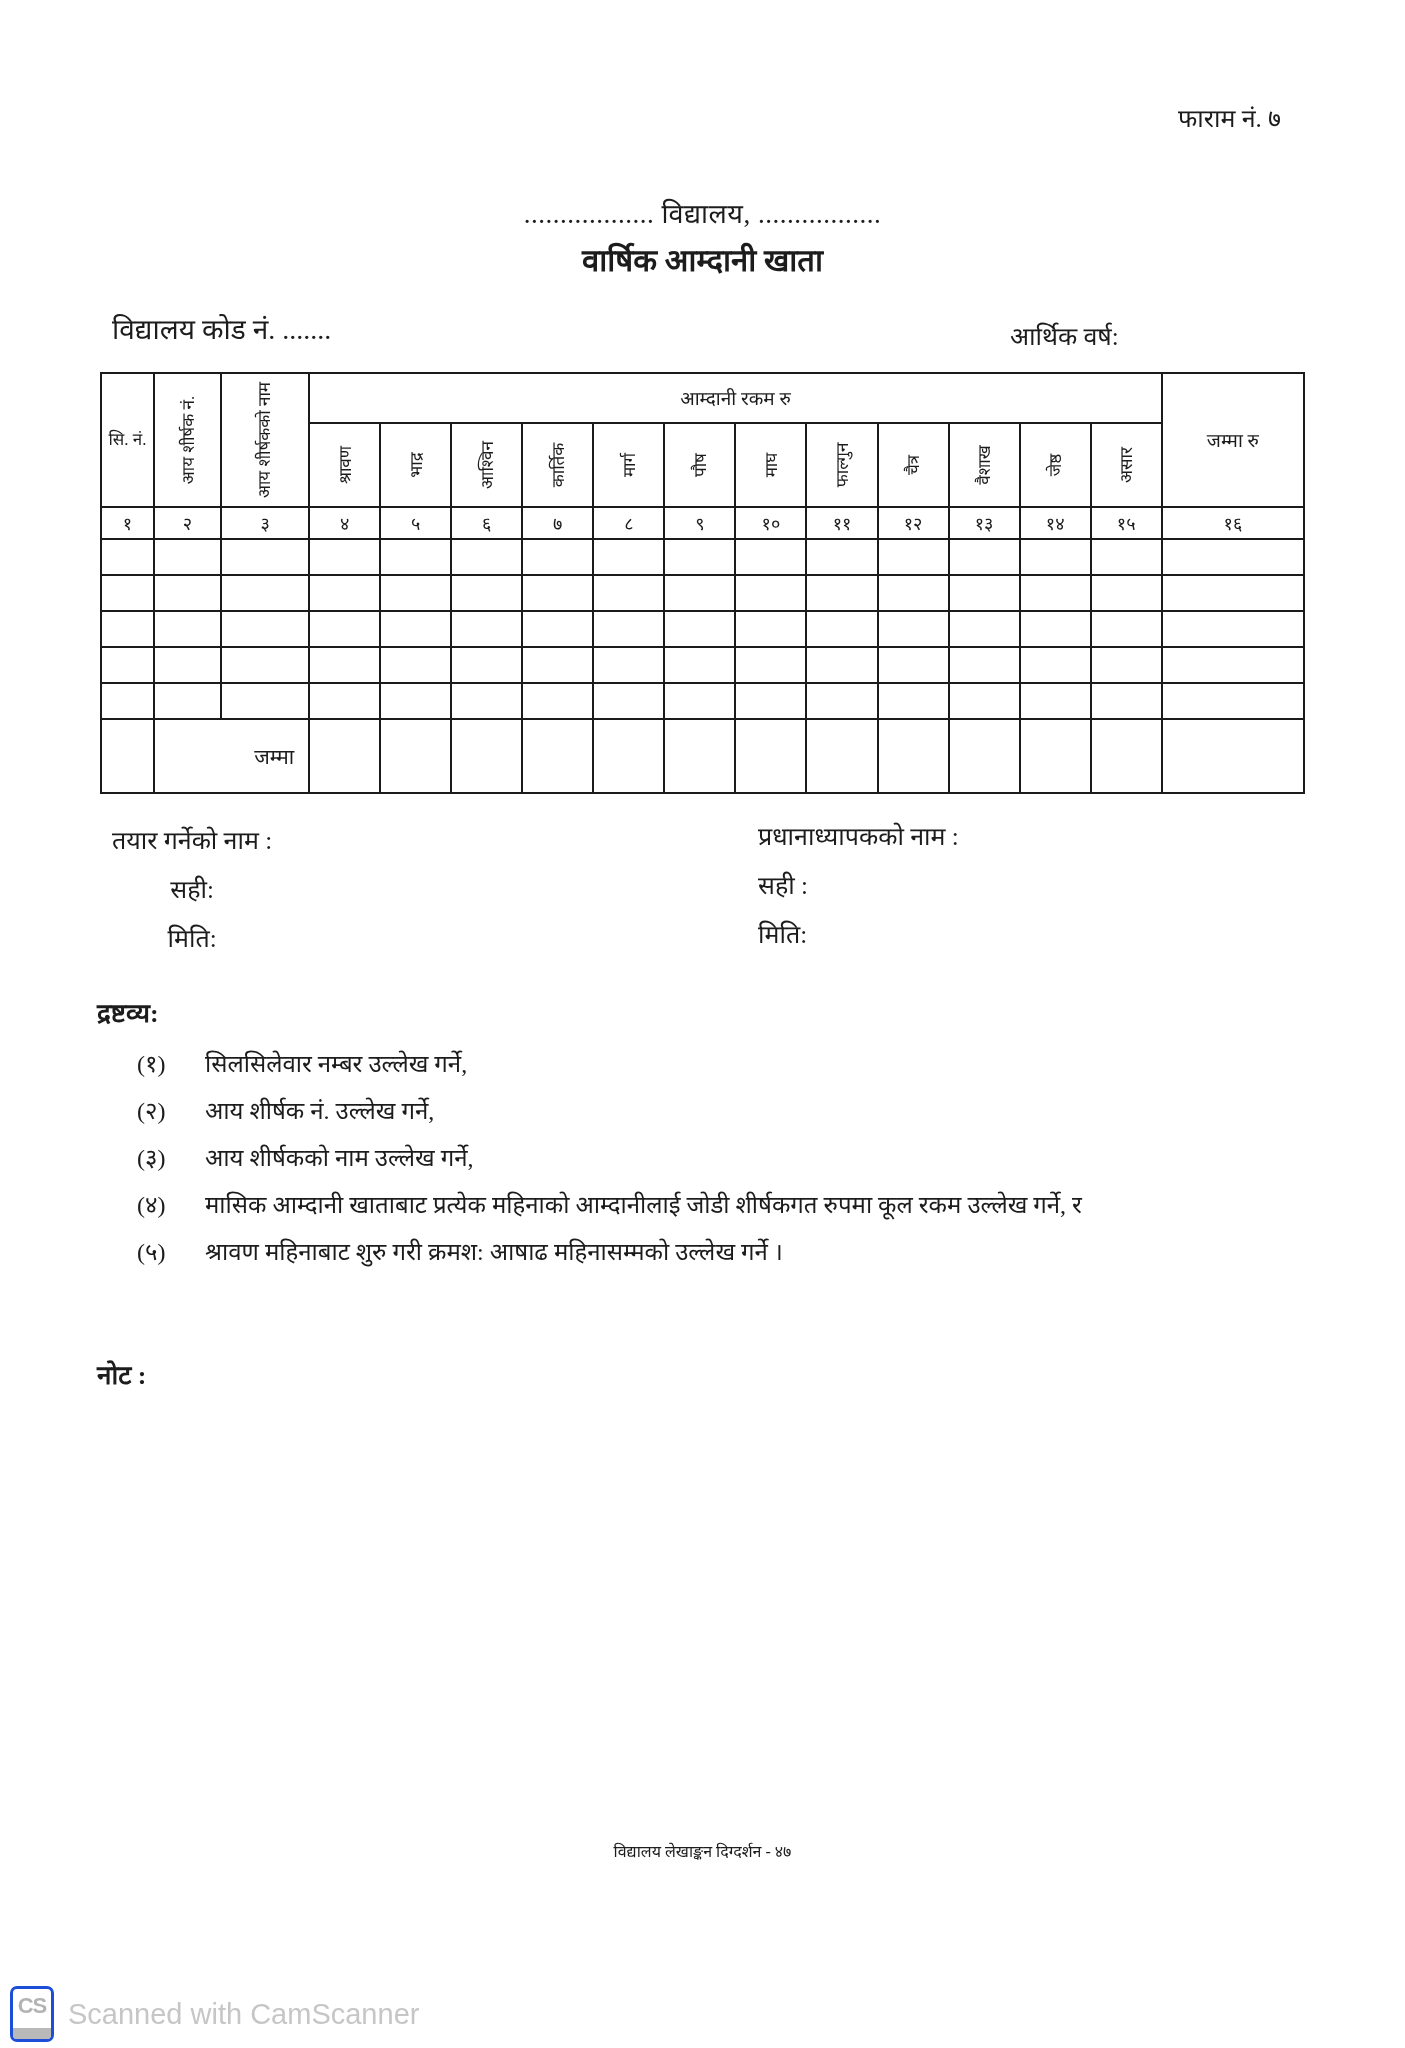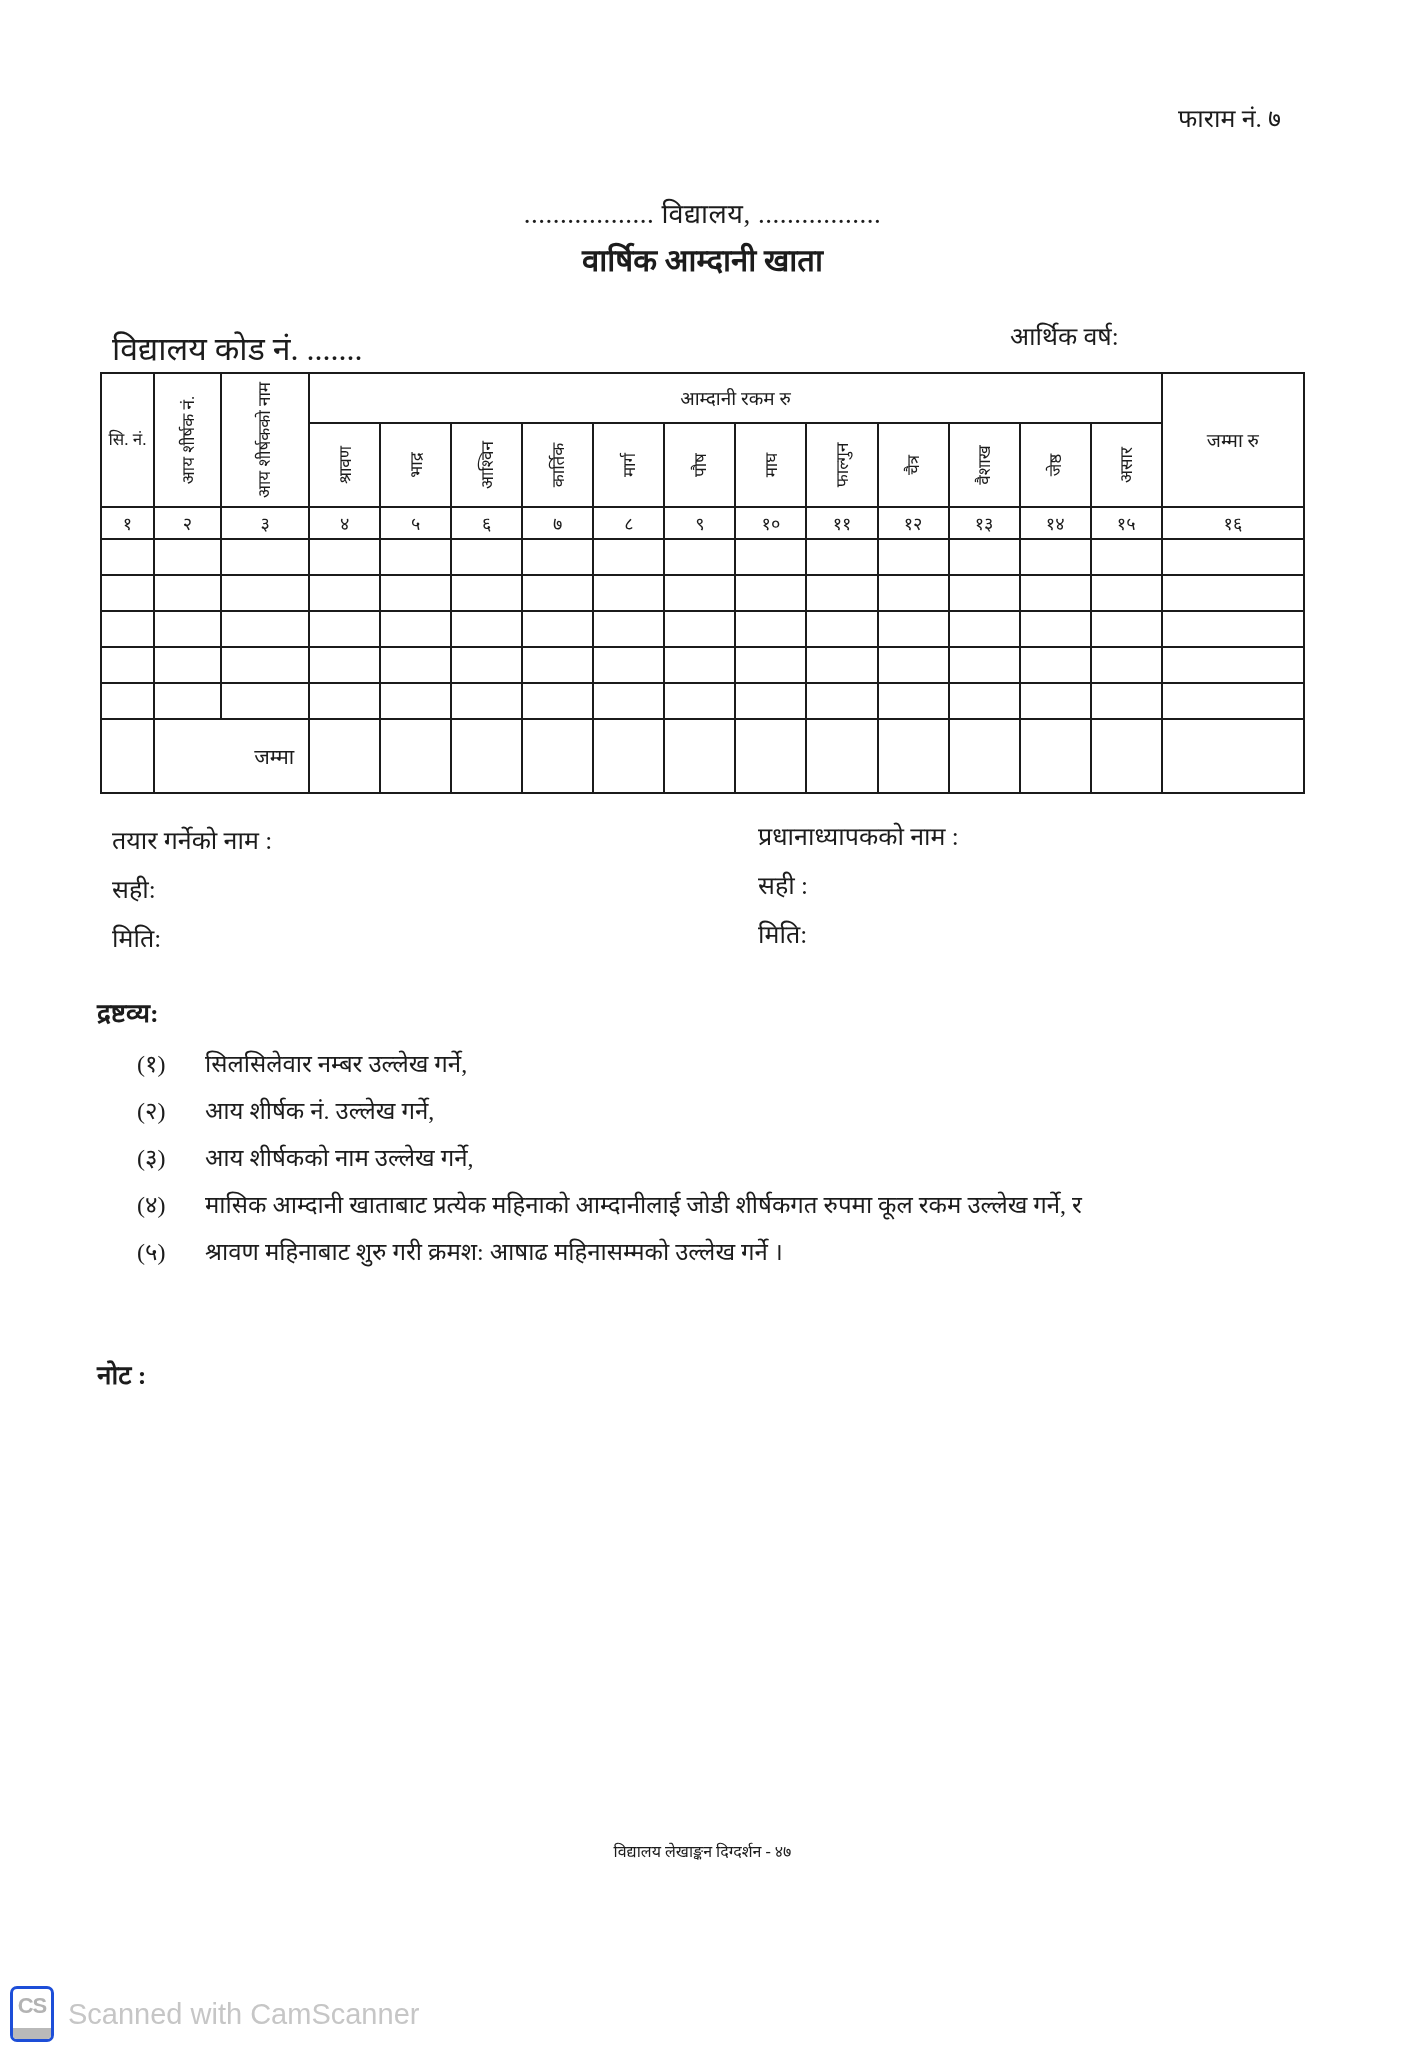--- a/index.html
+++ b/index.html
@@ -4,21 +4,21 @@
 <style>
   html,body { margin:0; padding:0; background:#e8e8e8; }
   .page {
     position:relative; width:1405px; height:2048px; background:#ffffff;
     font-family:"Liberation Serif","DejaVu Serif",serif; color:#1c1c1c;
     overflow:hidden; margin:0 auto;
   }
   .form-no { position:absolute; top:100px; left:1178px; font-size:25px; }
   .school-line { position:absolute; top:194px; left:0; width:100%; text-align:center; font-size:27px; letter-spacing:.5px;font-family:Liberation Serif, serif; }
   .page-title { position:absolute; top:238px; left:0; width:100%; text-align:center; font-size:31px; font-weight:bold; }
-  .code-label { position:absolute; top:326px; left:112px; font-size:32px; }
+  .code-label { position:absolute; top:309px; left:112px; font-size:28px; }
   .fiscal-label { position:absolute; top:318px; left:1010px; font-size:25px; }
 
   table.ftable {
     position:absolute; top:372px; left:100px;
     border-collapse:collapse; table-layout:fixed; width:1205px;
     font-size:17px;
   }
   table.ftable td, table.ftable th {
     border:2px solid #1b1b1b; padding:0; text-align:center; vertical-align:middle;
     font-weight:normal; overflow:visible;
@@ -37,21 +37,21 @@
   }
   .vcell .vwrap {
     position:absolute; left:50%; top:50%;
     transform:translate(-50%,-50%) rotate(-90deg);
     width:118px; white-space:normal; text-align:center; font-size:17px; line-height:20px;
   }
   .income-span { font-size:19px; }
   .total-col-head { font-size:19px; }
   .total-label-cell { text-align:right !important; padding-right:14px !important; font-size:21px; }
 
-  .sig-left { position:absolute; top:826px; left:112px; font-size:25px; }
+  .sig-left { position:absolute; top:826px; left:112px; font-size:25px;text-align:center; }
   .sig-right { position:absolute; top:822px; left:758px; font-size:25px; }
   .sig-left div, .sig-right div { margin-bottom:20px; line-height:29px; }
 
   .notes { position:absolute; top:994px; left:97px; width:1290px; }
   .notes-heading { font-size:26px; font-weight:bold; margin-bottom:18px; }
   .note-item { display:flex; margin-bottom:14px; font-size:24px; line-height:33px; white-space:nowrap; }
   .note-no { width:46px; margin-left:40px; flex:none; }
   .note-text { margin-left:22px; }
 
   .note-block { position:absolute; top:1356px; left:97px; width:1290px; }

